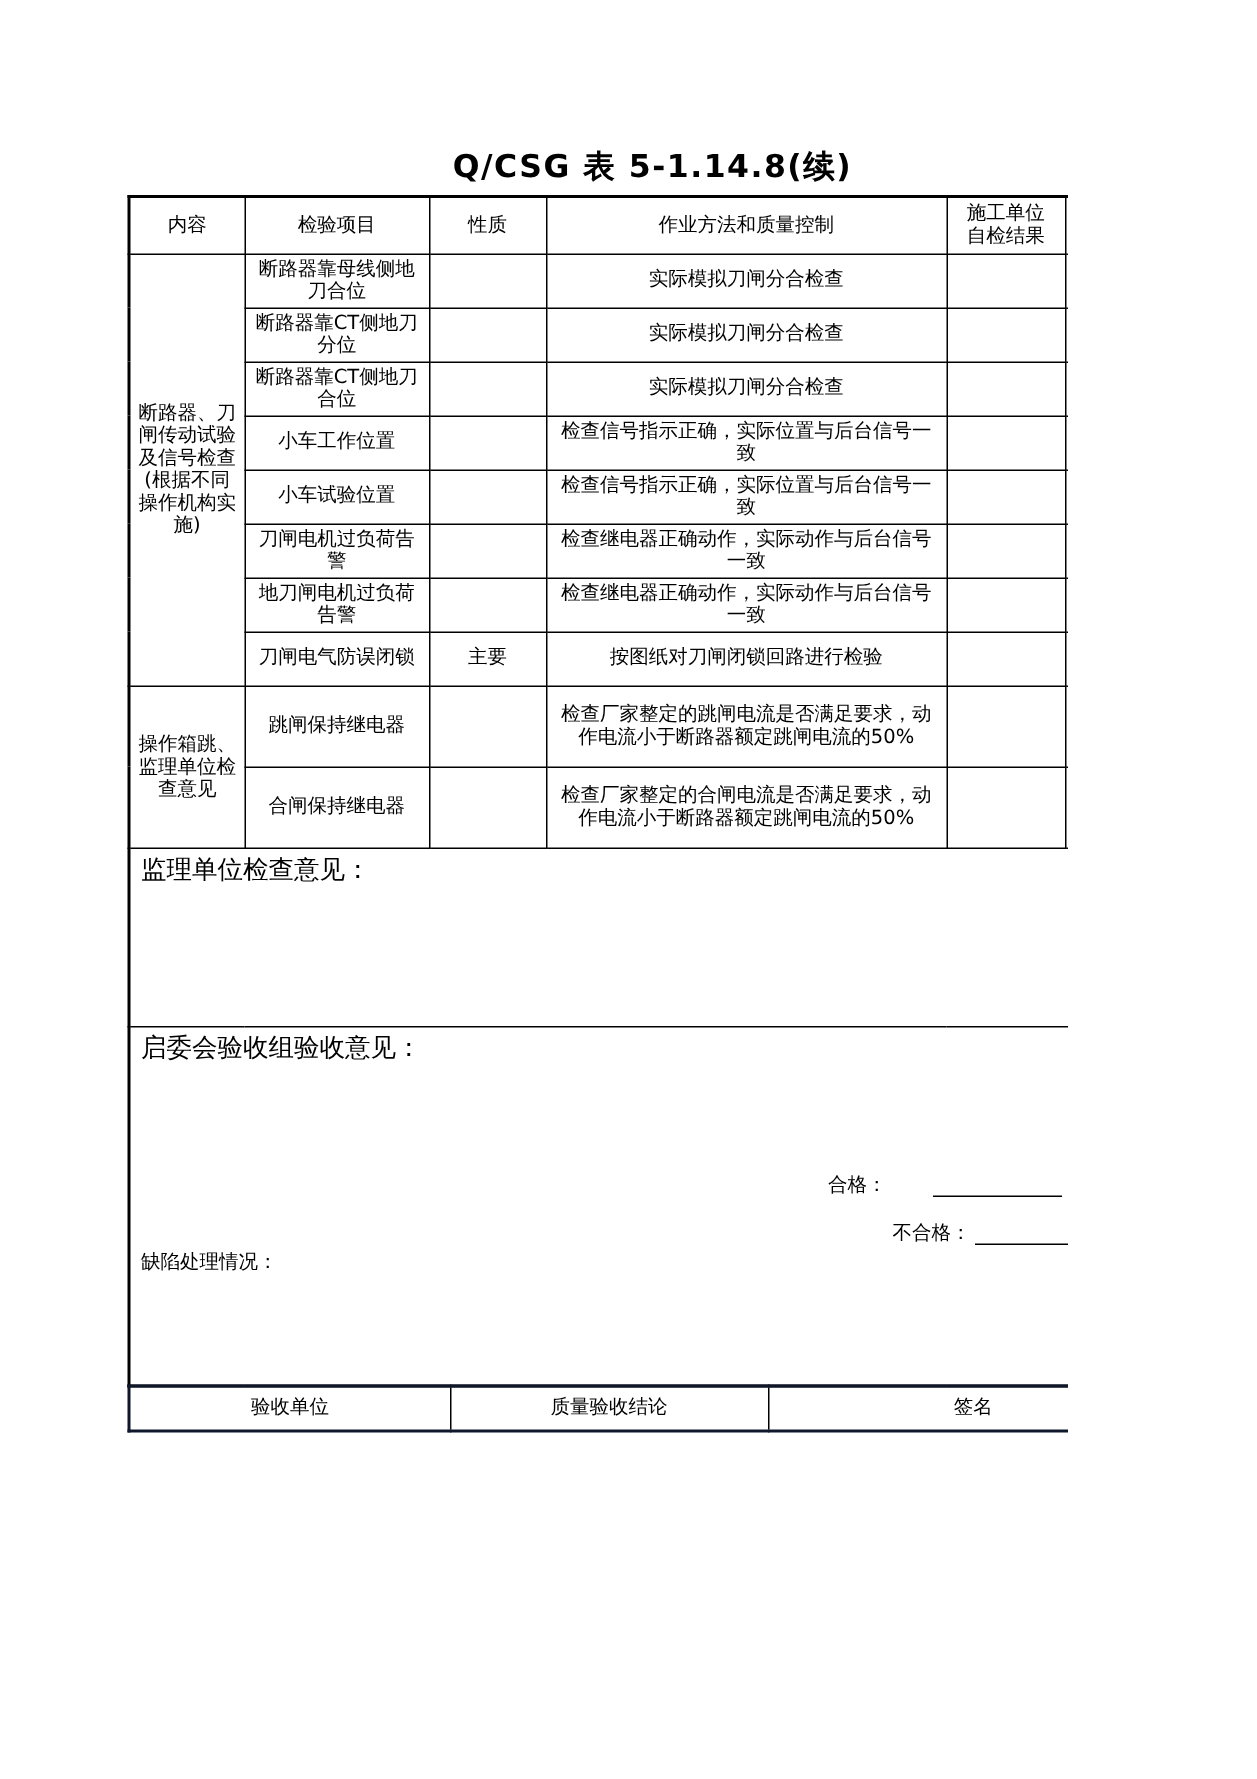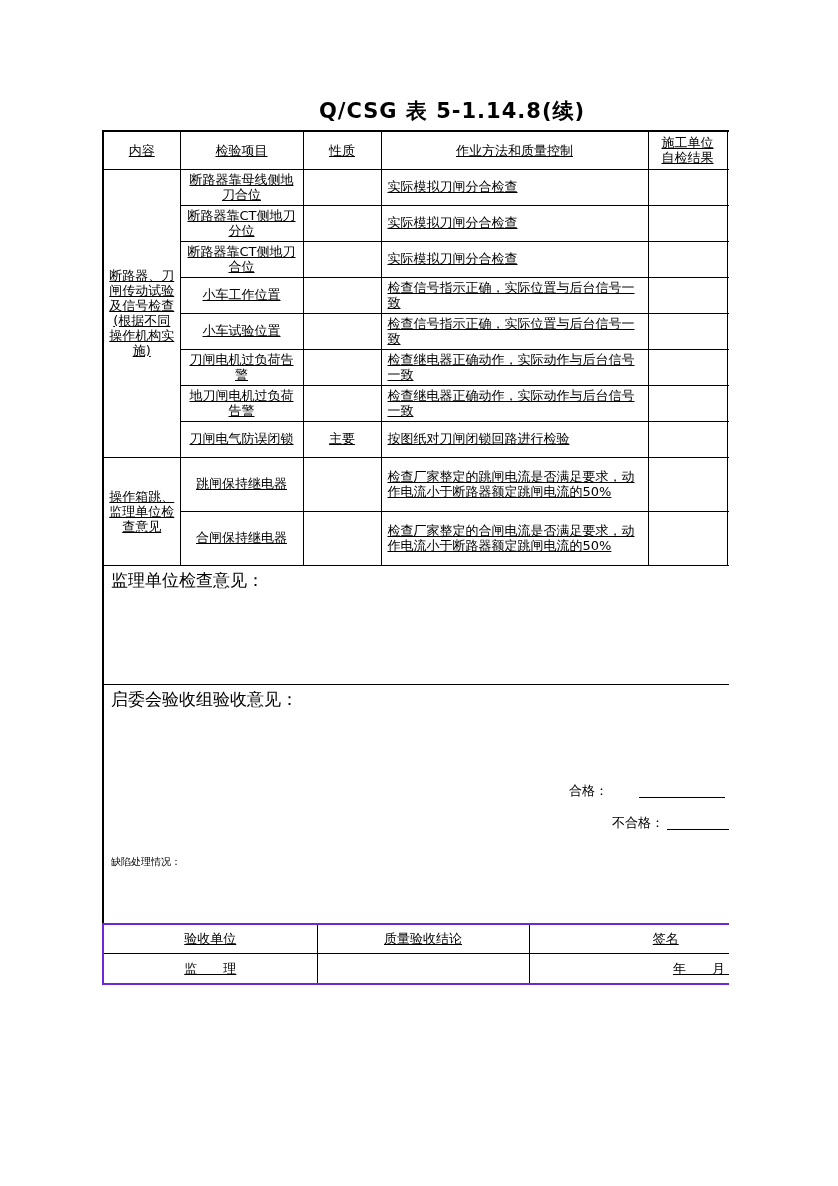--- a/index.html
+++ b/index.html
@@ -5,63 +5,62 @@
   * { box-sizing: border-box; }
   html, body { margin: 0; padding: 0; background: #ffffff; }
   .page {
     position: relative;
     width: 712px;
     height: 1186px;
     background: #ffffff;
     color: #000000;
     font-family: "DejaVu Sans", "Liberation Sans", sans-serif;
     overflow: hidden;
-    margin-left: 17px;
   }
   .doc-title {
     position: absolute;
     top: 97px;
     left: 85px;
     width: 700px;
     text-align: center;
     font-size: 21px;
     font-weight: 700;
     letter-spacing: 1px;
     white-space: nowrap;
   }
-  .tables { position: absolute; top: 130px; left: 85px; width: 700px; text-decoration: underline; }
+  .tables { position: absolute; top: 130px; left: 85px; width: 700px; }
 
   table { border-collapse: collapse; table-layout: fixed; width: 700px; }
   table.main-table { border: 2px solid #000; }
-  table.signoff-table { border: 2px solid #6d28d9; margin-top: -2px; }
+  table.signoff-table { border: 2px solid #0f172a; margin-top: -2px; }
   td, th {
     border: 1px solid #000;
     font-size: 13px;
     line-height: 15.5px;
     font-weight: normal;
     text-align: center;
     vertical-align: middle;
     padding: 2px 4px;
     overflow: hidden;
   }
   th { white-space: pre-line; }
   tr.hdr-row { height: 38px; }
   tr.row-s  { height: 36px; }
   tr.row-l  { height: 54px; }
   .content-cell { padding: 2px 3px; line-height: 15px; }
-  .method-cell { text-align: left; padding: 2px 6px; }
+  .method-cell { text-align: center; padding: 2px 6px; }
   .nature-cell { }
   .result-cell { }
 
   td.opinion-cell { padding: 0; vertical-align: top; text-align: left; }
   .op-wrap { position: relative; width: 100%; }
   .op-wrap.supervision { height: 118px; }
   .op-wrap.committee { height: 238px; }
   .op-label { position: absolute; left: 7px; top: 7px; font-size: 17px; }
-  .defects-label { position: absolute; left: 7px; top: 169px; font-size: 10px; }
+  .defects-label { position: absolute; left: 7px; top: 149px; font-size: 13px; }
   .fill-row {
     position: absolute;
     right: 18px;
     display: flex;
     align-items: flex-end;
     font-size: 13px;
     line-height: 15px;
   }
   .fill-row.qualified { top: 98px; gap: 28px; }
   .fill-row.unqualified { top: 130px; align-items: flex-end; }
@@ -218,22 +217,17 @@
         <col style="width:214px">
           <col style="width:212px">
           <col style="width:274px">
       </colgroup>
       <tbody>
           <tr class="sign-hdr">
         <th>验收单位</th>
         <th>质量验收结论</th>
         <th>签名</th>
       </tr>
-      <tr class="sign-row">
-        <td class="unit-cell">监　　理</td>
-        <td></td>
-        <td class="date-cell">年　　月　　日</td>
-      </tr>
     </tbody>
       </table>
 
   </div>
 </div>
 
 </body></html>

